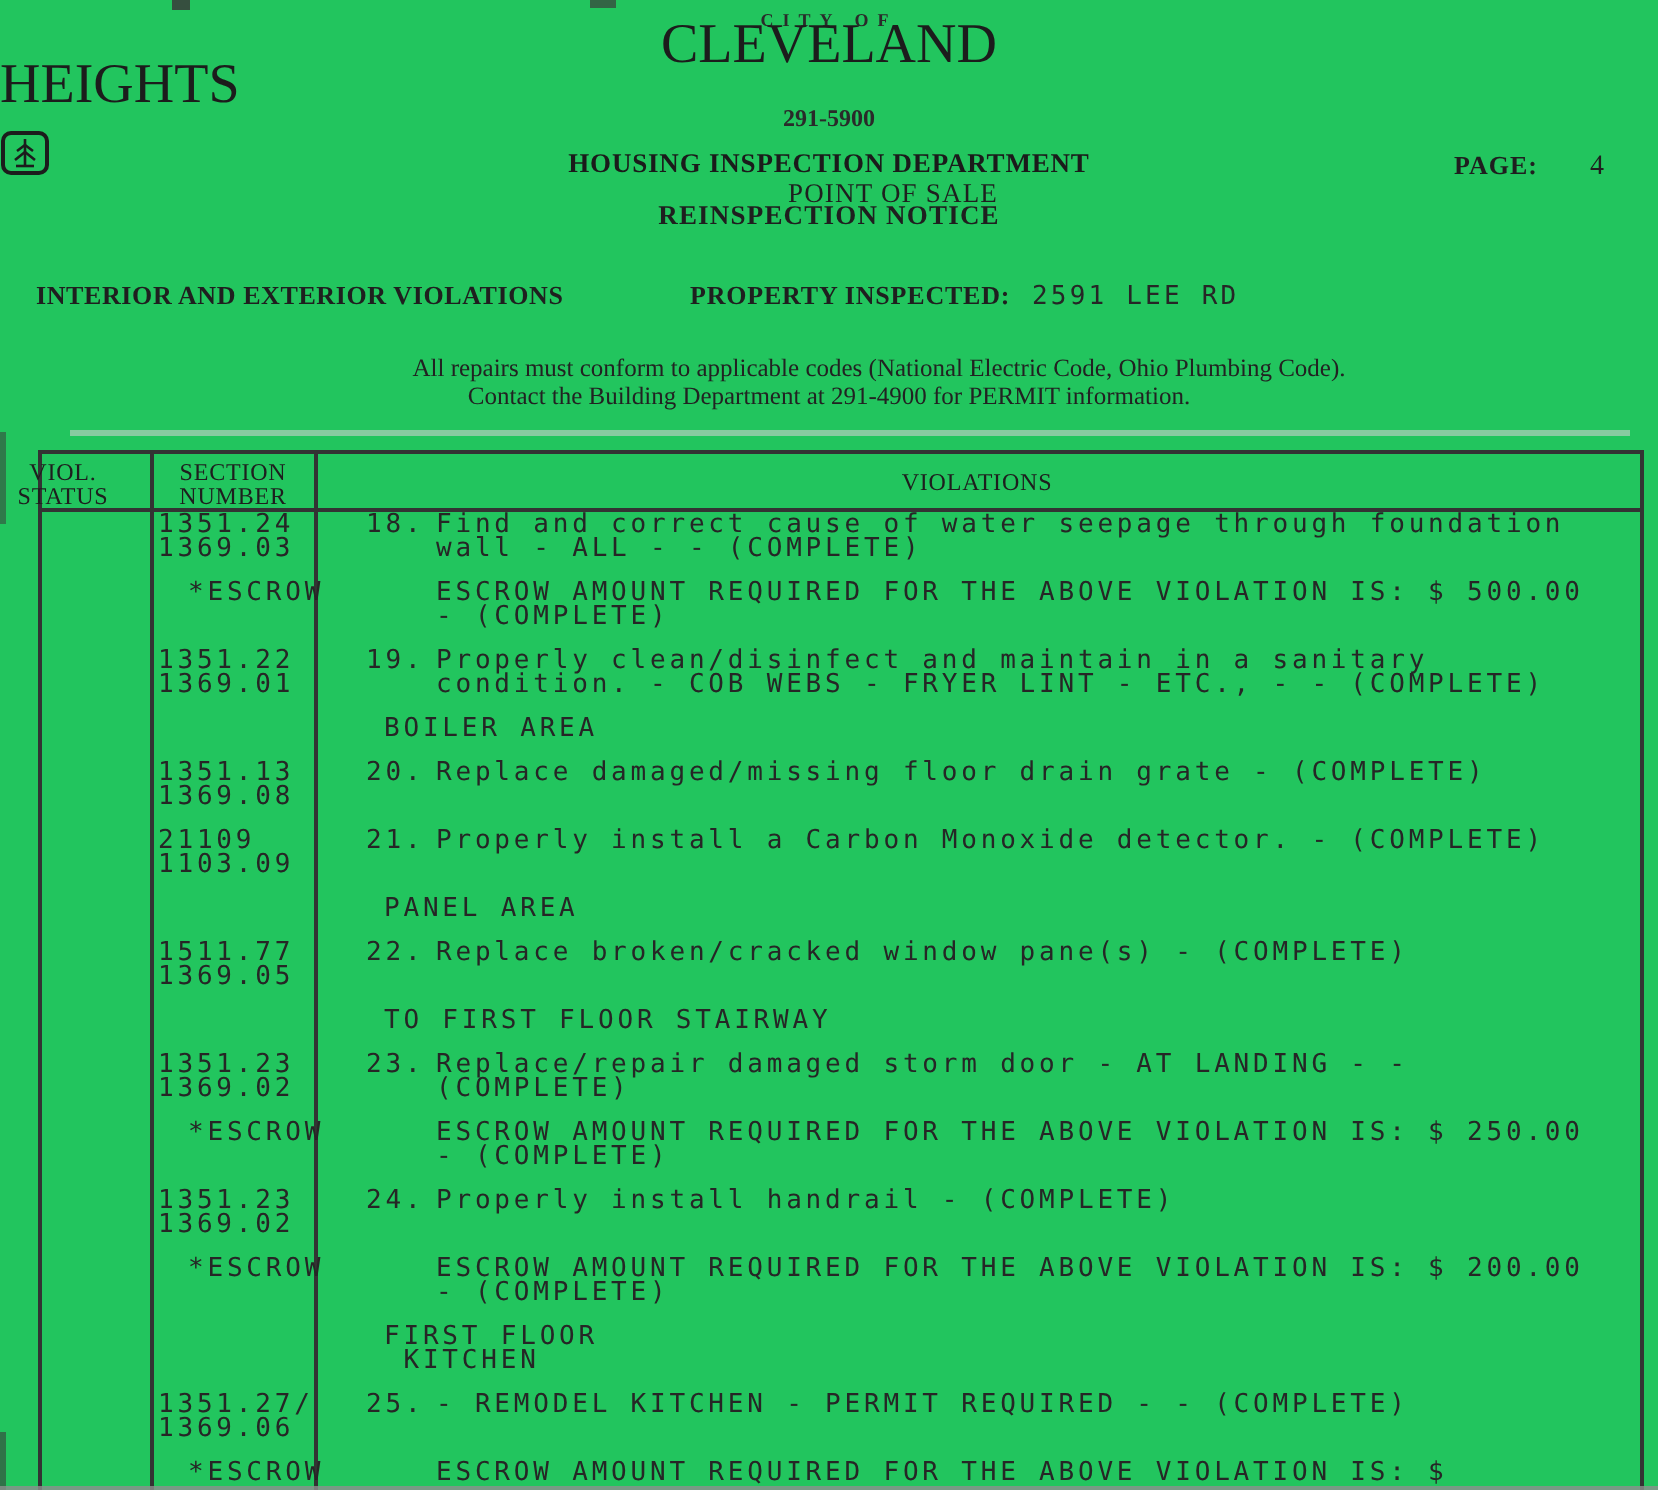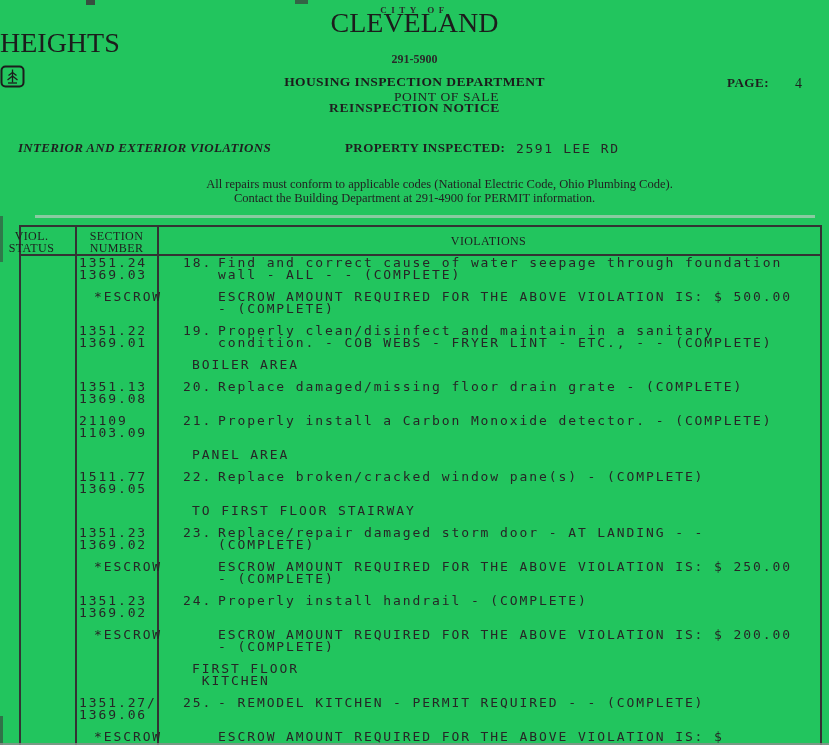--- a/index.html
+++ b/index.html
@@ -14,21 +14,21 @@
   .cityof{top:5px;font-size:9px;letter-spacing:4.5px;font-weight:bold;color:#2a2a2a;}
   .cleveland{top:12px;font-size:28px;letter-spacing:0px;color:#1c1c1c;line-height:22px;}
   .heightsrow{top:32px;display:flex;justify-content:center;align-items:flex-start;gap:10px;left:0;width:829px;flex-direction:column;}
   .heights{font-size:28px;color:#1c1c1c;line-height:22px;}
   .phone{top:52px;font-size:12px;color:#2a2a2a;font-weight:bold;}
   .dept{top:74px;font-size:13.5px;font-weight:bold;letter-spacing:.4px;color:#1b1b1b;}
   .pagelabel{top:75px;left:727px;font-size:13px;font-weight:bold;letter-spacing:.5px;}
   .pagenum{top:76px;left:795px;font-size:14px;}
   .pos{top:89px;font-size:13.5px;font-weight:normal;letter-spacing:.6px;margin-left:32px;}
   .rin{top:100px;font-size:13.5px;font-weight:bold;letter-spacing:.6px;}
-  .interior{top:140px;left:18px;font-size:13px;font-weight:bold;letter-spacing:.3px;font-style:italic;}
+  .interior{top:140px;left:18px;font-size:13px;font-weight:bold;letter-spacing:.3px;}
   .proplabel{top:140px;left:345px;font-size:13px;font-weight:bold;letter-spacing:.4px;}
   .mono{font-family:"DejaVu Sans Mono",monospace;color:#262626;white-space:pre;}
   .propval{top:141px;left:516px;font-size:13px;letter-spacing:1.6px;}
   .notice1{top:177px;font-size:12.5px;color:#222;margin-left:25px;}
   .notice2{top:191px;font-size:12.5px;color:#222;}
   
   .vline{position:absolute;top:225px;height:520px;width:1.5px;background:#333;}
   .hline{position:absolute;left:19px;width:803px;height:1.5px;background:#333;}
   
   .th{position:absolute;font-size:12px;letter-spacing:.4px;color:#1e1e1e;text-align:center;line-height:12px;}

